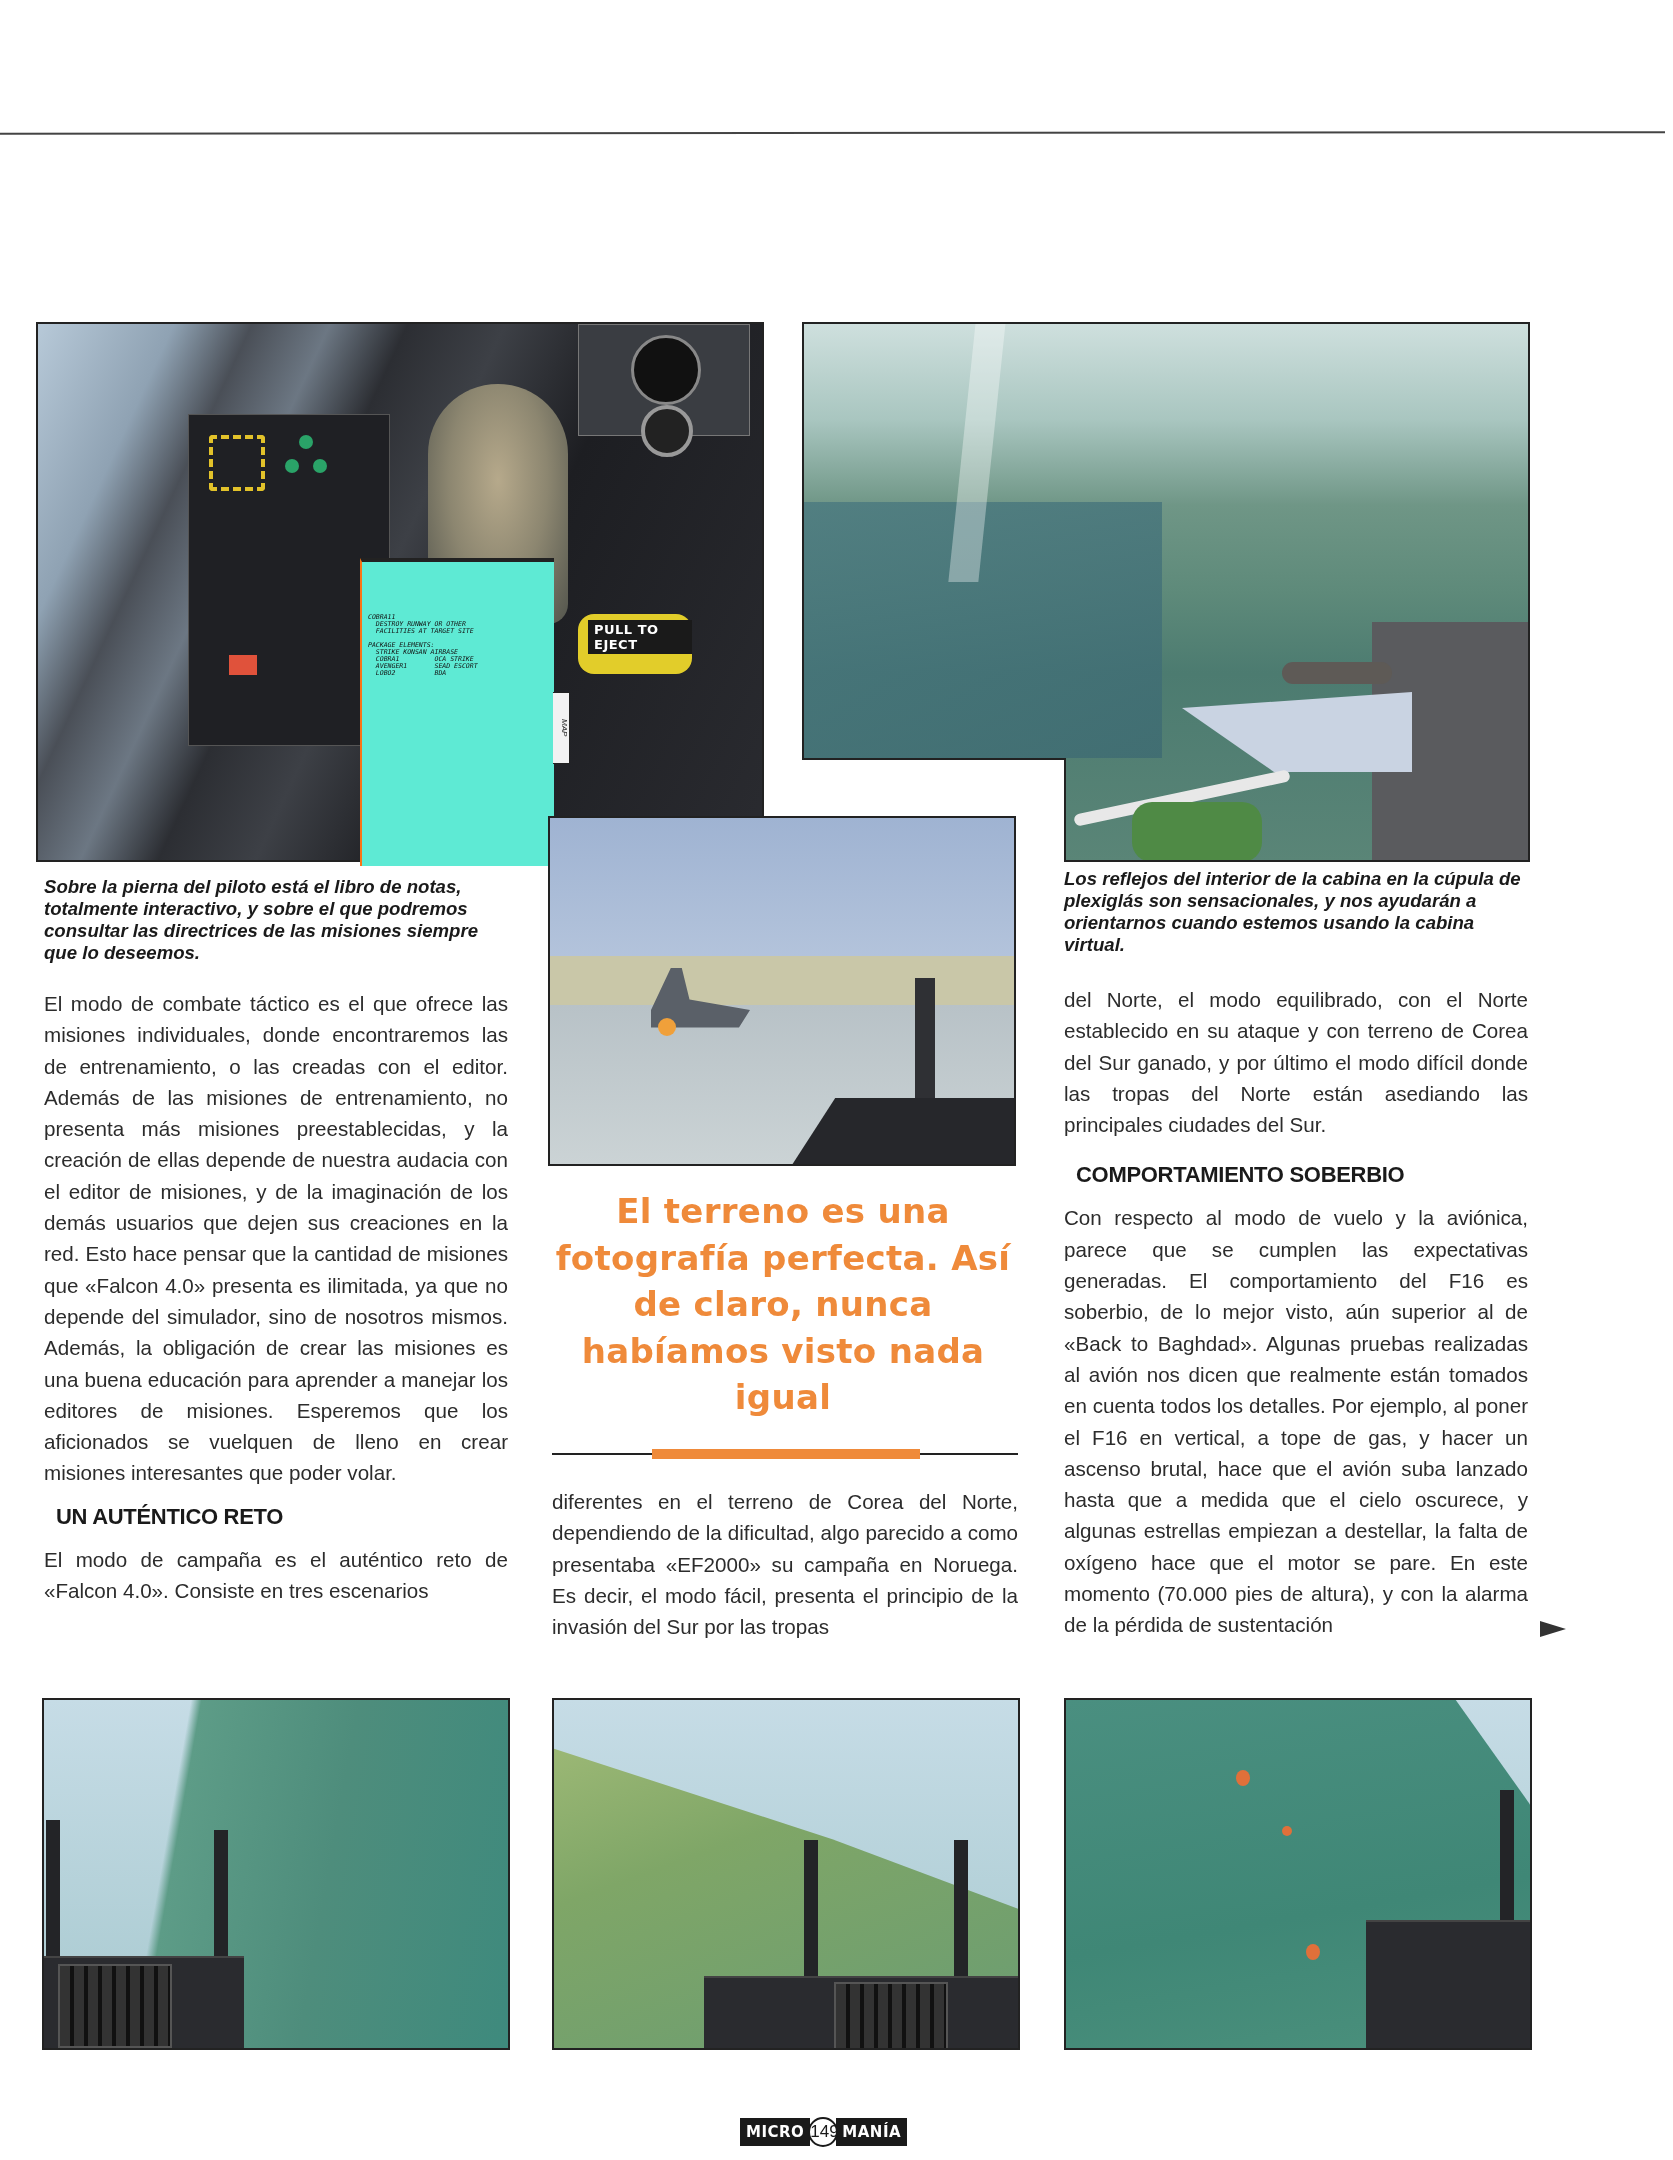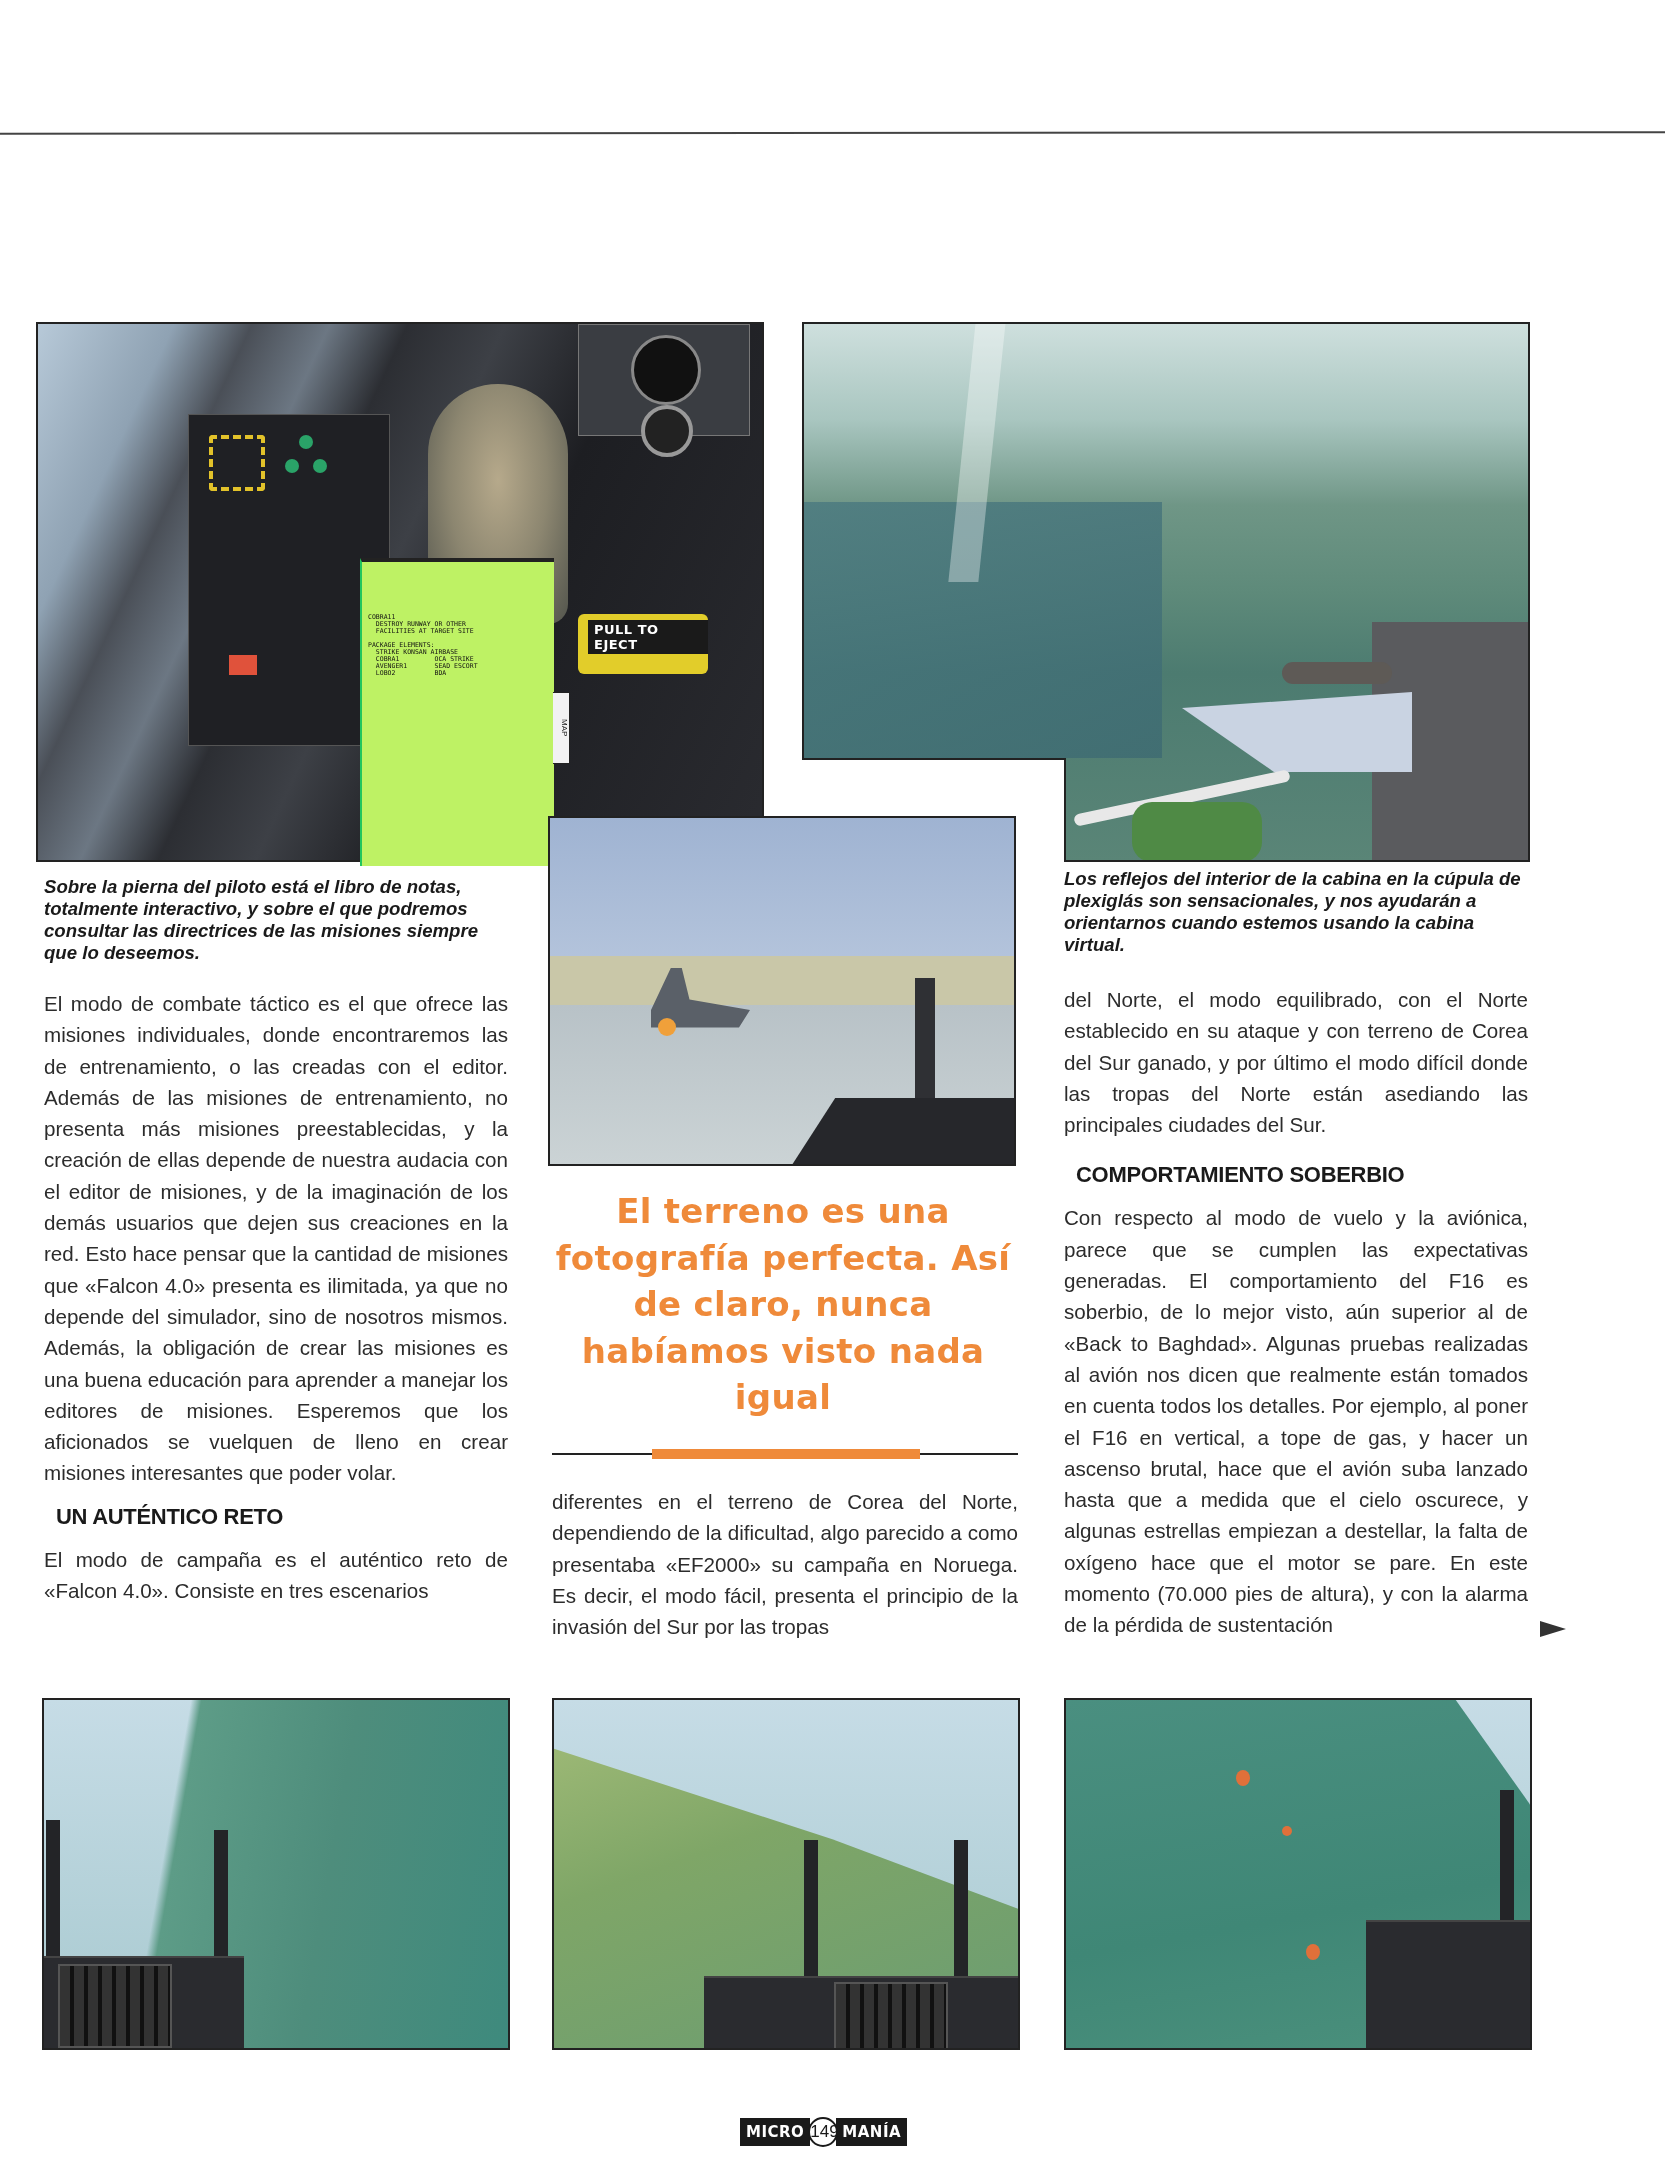--- a/index.html
+++ b/index.html
@@ -17,23 +17,23 @@
       linear-gradient(115deg, #b7c9d8 0%, #8fa2b3 14%, #4a4f57 22%, #6c7783 30%, #2c2e33 38%, #3d4046 48%, #1d1e22 62%, #2a2b30 100%); overflow:hidden; }
   .ck-panel { position:absolute; left:150px; top:90px; width:200px; height:330px; background:#1f2024; border:1px solid #555; }
   .ck-panel .led { position:absolute; width:14px; height:14px; border-radius:50%; background:#2aa368; }
   .ck-panel .warn { position:absolute; width:48px; height:48px; border:4px dashed #e2c22a; border-radius:4px; }
   .ck-panel .red { position:absolute; width:28px; height:20px; background:#e0523b; }
   .ck-knee { position:absolute; left:390px; top:60px; width:140px; height:240px; border-radius:70px 70px 20px 20px;
     background: radial-gradient(ellipse at 50% 40%, #b6a98b 0%, #8c8670 50%, #53554d 100%); }
   .ck-gauge { position:absolute; left:540px; top:0px; width:170px; height:110px; background:#3a3d42; border:1px solid #777; }
   .ck-gauge .dial { position:absolute; left:52px; top:10px; width:64px; height:64px; border-radius:50%; background:#111; border:3px solid #888; }
   .ck-gauge .ring { position:absolute; left:62px; top:80px; width:44px; height:44px; border-radius:50%; border:4px solid #999; background:#222; }
-  .ck-eject { position:absolute; left:540px; top:290px; width:130px; height:60px; background:#e2cd2a; border-radius:6px; }
+  .ck-eject { position:absolute; left:540px; top:290px; width:114px; height:60px; background:#e2cd2a; border-radius:16px; }
   .ck-eject span { position:absolute; left:10px; top:6px; padding:2px 6px; background:#1a1a1a; color:#fff; font-family:"DejaVu Sans", sans-serif; font-weight:bold; font-size:13px; letter-spacing:0.5px; }
-  .ck-notes { position:absolute; left:324px; top:236px; width:192px; height:304px; background:#bef264; border-top:4px solid #222; border-left:2px solid #22c55e; }
+  .ck-notes { position:absolute; left:324px; top:236px; width:192px; height:304px; background:#5eead4; border-top:4px solid #222; border-left:2px solid #f97316;font-style:italic; }
   .ck-notes pre { margin:52px 0 0 6px; font-family:"DejaVu Sans Mono", monospace; font-size:6.5px; line-height:7px; color:#111; white-space:pre; }
   .ck-notes .tab { position:absolute; right:-16px; top:130px; width:16px; height:70px; background:#f2f2f2; border:1px solid #222; border-left:none; font-size:8px; writing-mode:vertical-rl; text-align:center; color:#222; }
 
   
   #img-canopy { left:802px; top:322px; width:728px; height:540px; border:none; overflow:visible; }
   .cn-main { position:absolute; left:0; top:0; width:728px; height:540px;
     clip-path: polygon(0 0, 100% 0, 100% 100%, 36% 100%, 36% 81%, 0 81%);
     background:
       linear-gradient(180deg, #cfe0de 0%, #a9c6c0 18%, #6f9686 34%, #5e8a7a 50%, #4c7b70 65%, #5a8577 100%); }
   .cn-border { position:absolute; left:0; top:0; width:728px; height:540px; box-sizing:border-box;

